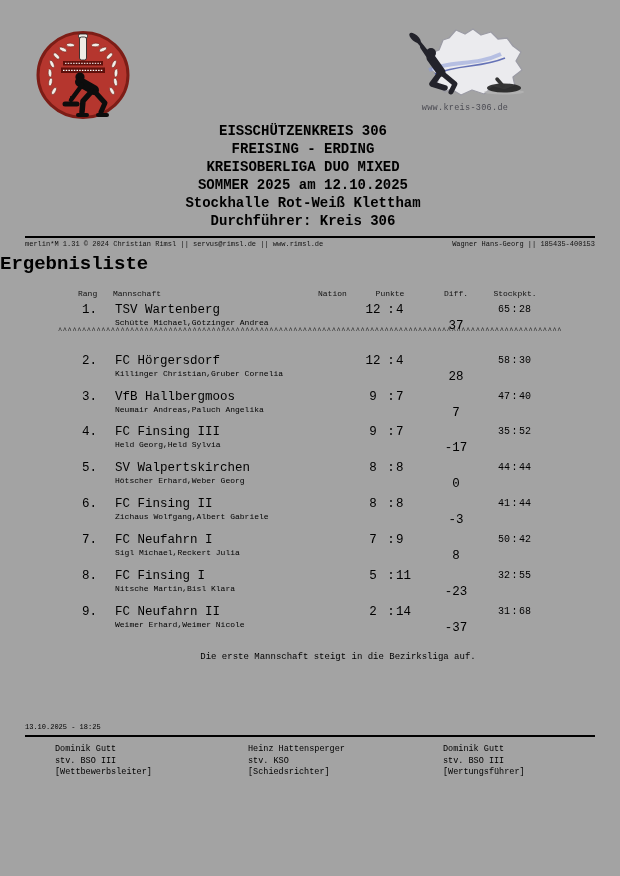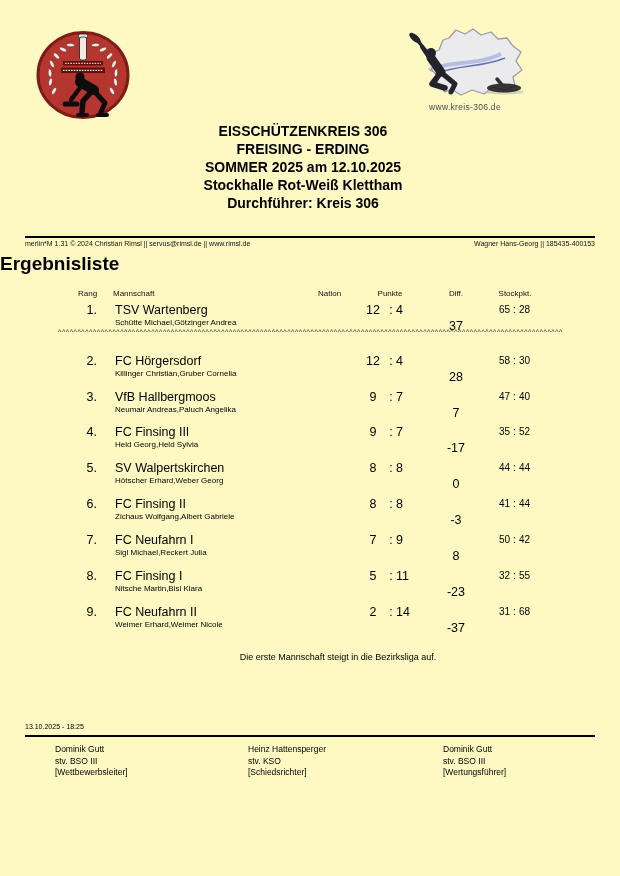--- a/index.html
+++ b/index.html
@@ -1,18 +1,18 @@
 <!DOCTYPE html>
 <html><head>
 <meta charset="utf-8">
 <style>
   html,body { margin:0; padding:0; background:#fff; }
   .page {
-    position:relative; width:620px; height:876px; background:#fef9c3;
-    font-family:Liberation Sans, sans-serif; color:#000; overflow:hidden;
+    position:relative; width:620px; height:876px; background:#a3a3a3;
+    font-family:Liberation Mono, monospace; color:#000; overflow:hidden;
   }
   .abs { position:absolute; }
 
   
   .logo-left { left:36px; top:31px; width:94px; height:88px; }
   .logo-right { left:401px; top:26px; width:128px; height:88px; text-align:center; }
   .logo-right .url { font-size:8.5px; color:#4a4a52; letter-spacing:0.3px; margin-top:-2px; }
 
   
   .header-block { top:122px; left:0; width:606px; text-align:center;
@@ -122,20 +122,21 @@
       <ellipse cx="103" cy="66" rx="20" ry="2.5" fill="#bbbbbb" opacity="0.6"></ellipse>
       <ellipse cx="103" cy="62" rx="17" ry="4.5" fill="#1c1c1c" opacity="0.88"></ellipse>
       <path d="M96,53 L102,60" stroke="#333333" stroke-width="3.5" stroke-linecap="round"></path>
     </svg>
     <div class="url">www.kreis-306.de</div>
   </div>
 
   <div class="abs header-block">
     <div>EISSCHÜTZENKREIS 306</div>
     <div>FREISING - ERDING</div>
+    <div>KREISOBERLIGA DUO MIXED</div>
     <div>SOMMER 2025 am 12.10.2025</div>
     <div>Stockhalle Rot-Weiß Klettham</div>
     <div>Durchführer: Kreis 306</div>
   </div>
 
   <div class="abs rule-top"></div>
   <div class="abs meta-left">merlin*M 1.31 © 2024 Christian Rimsl || servus@rimsl.de || www.rimsl.de</div>
   <div class="abs meta-right">Wagner Hans-Georg || 185435-400153</div>
 
   <div class="abs doc-title">Ergebnisliste</div>

